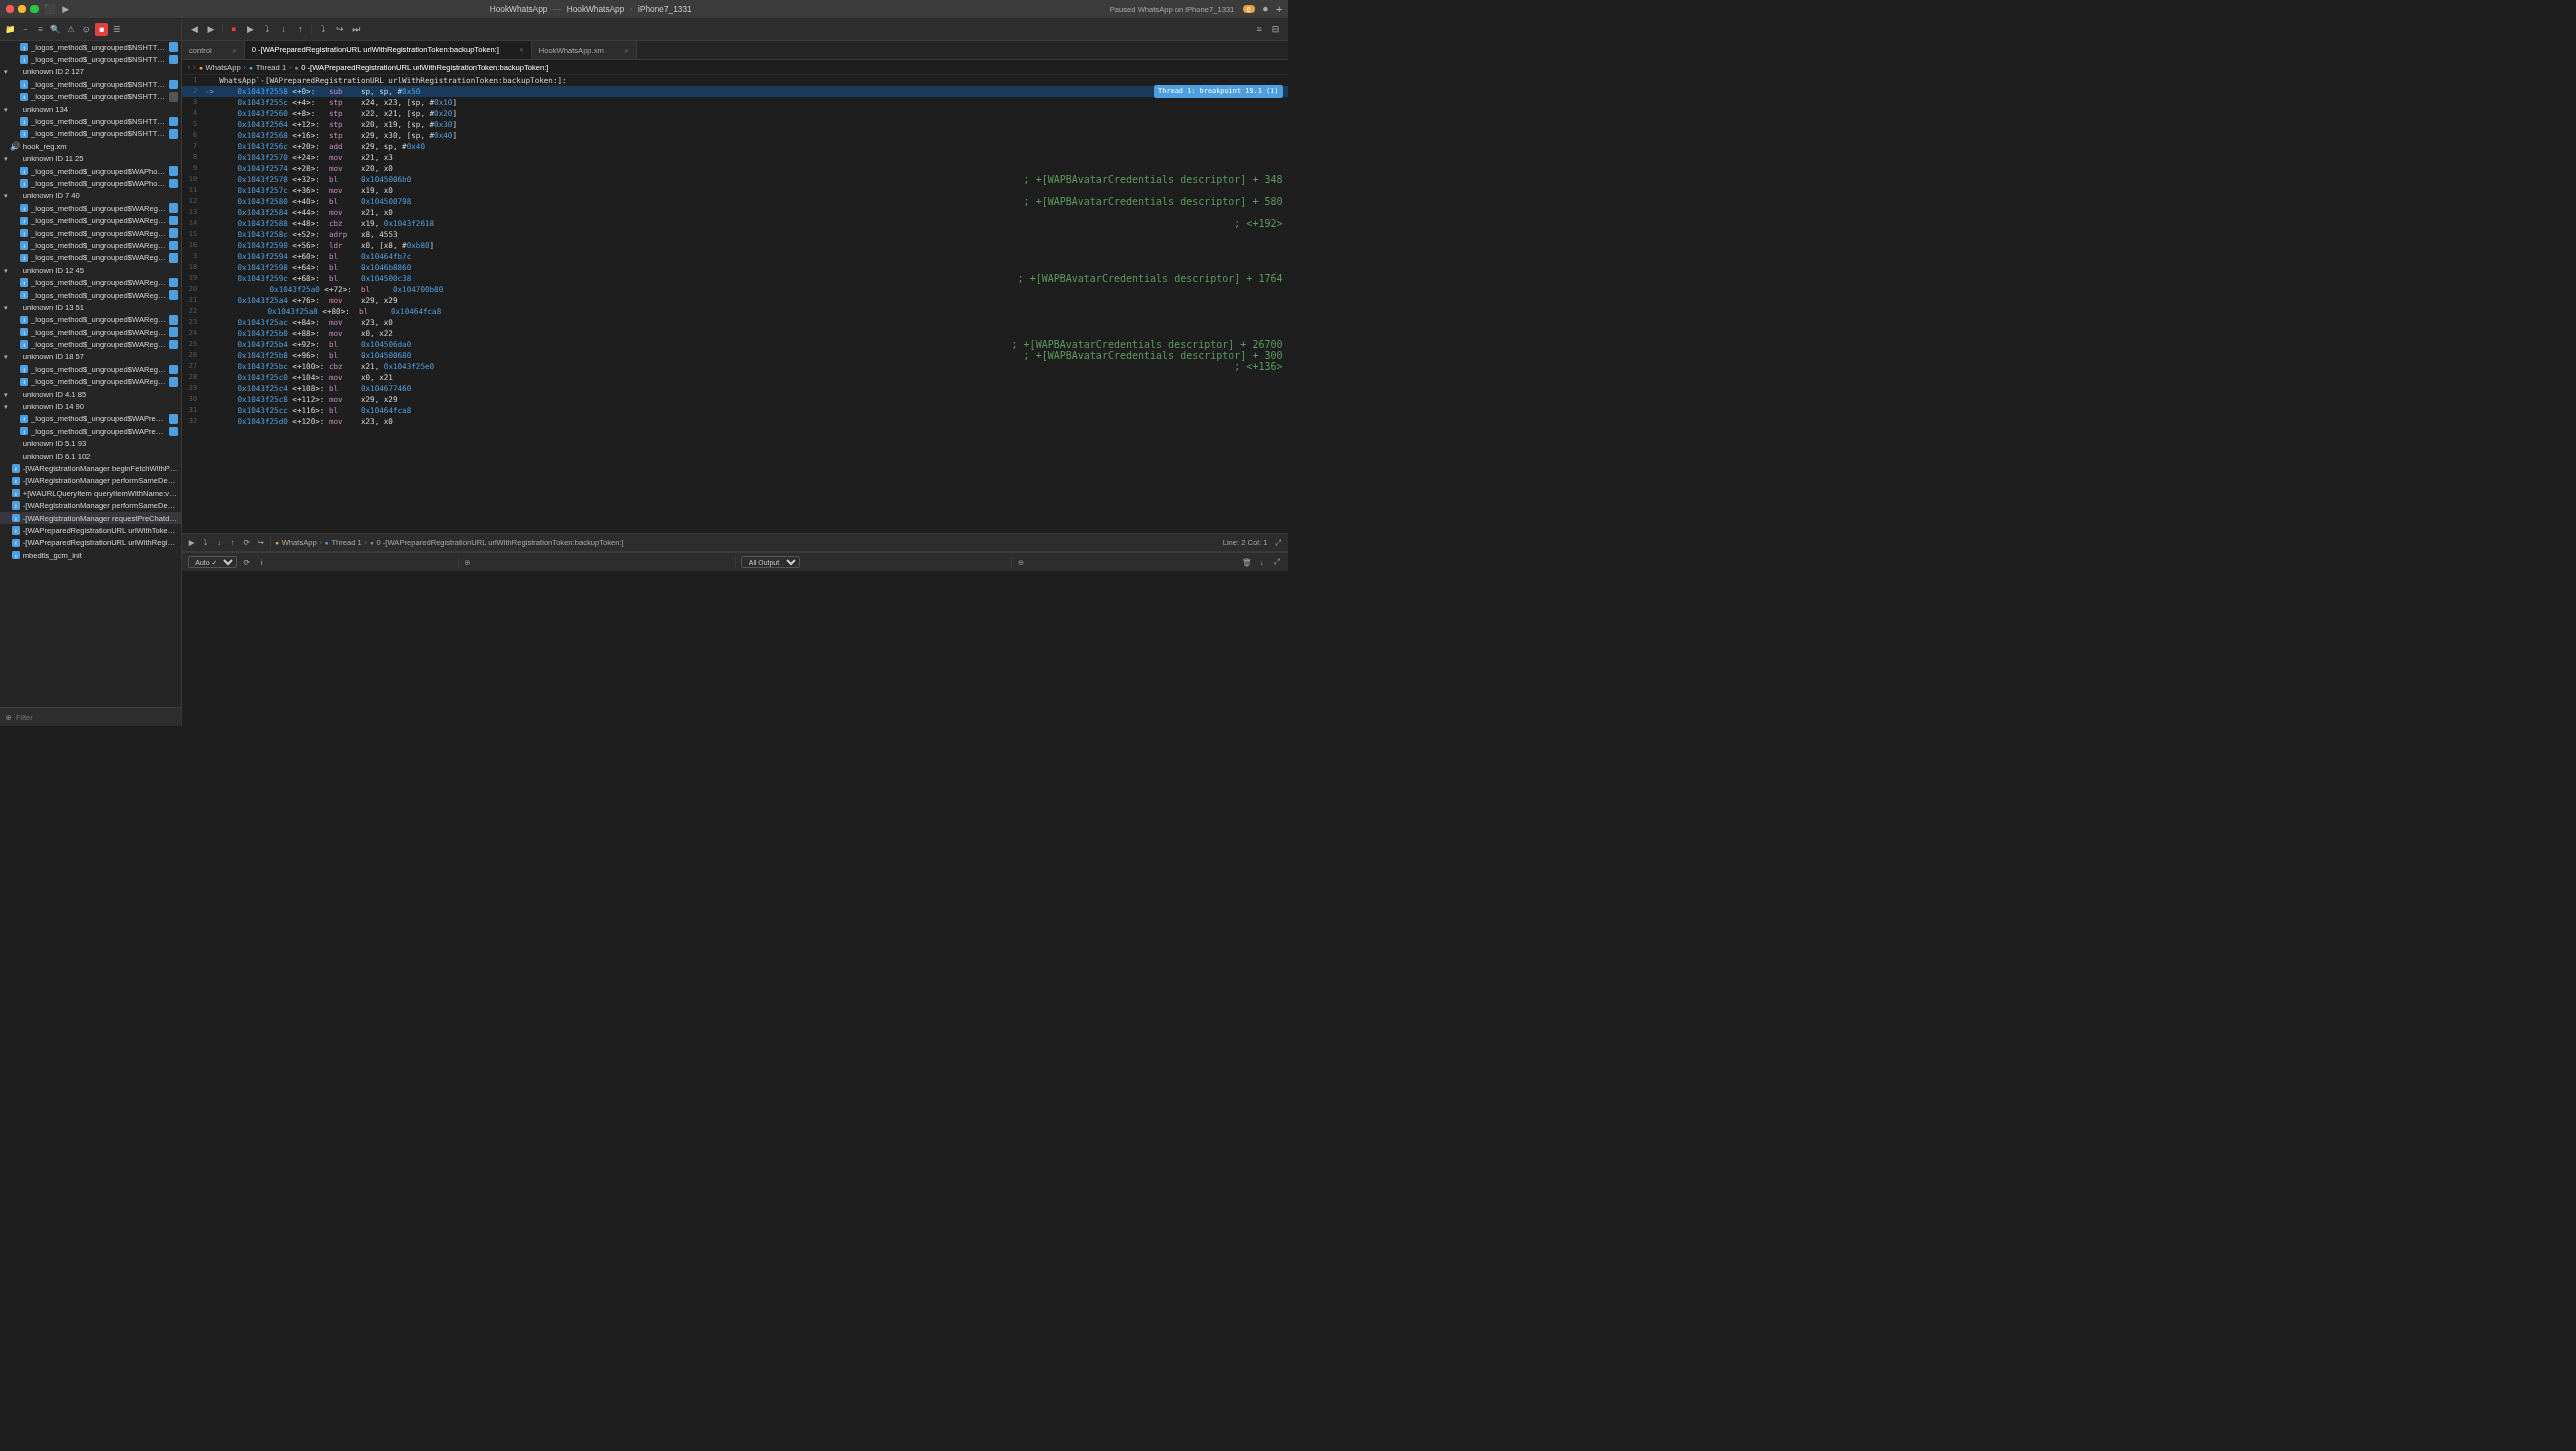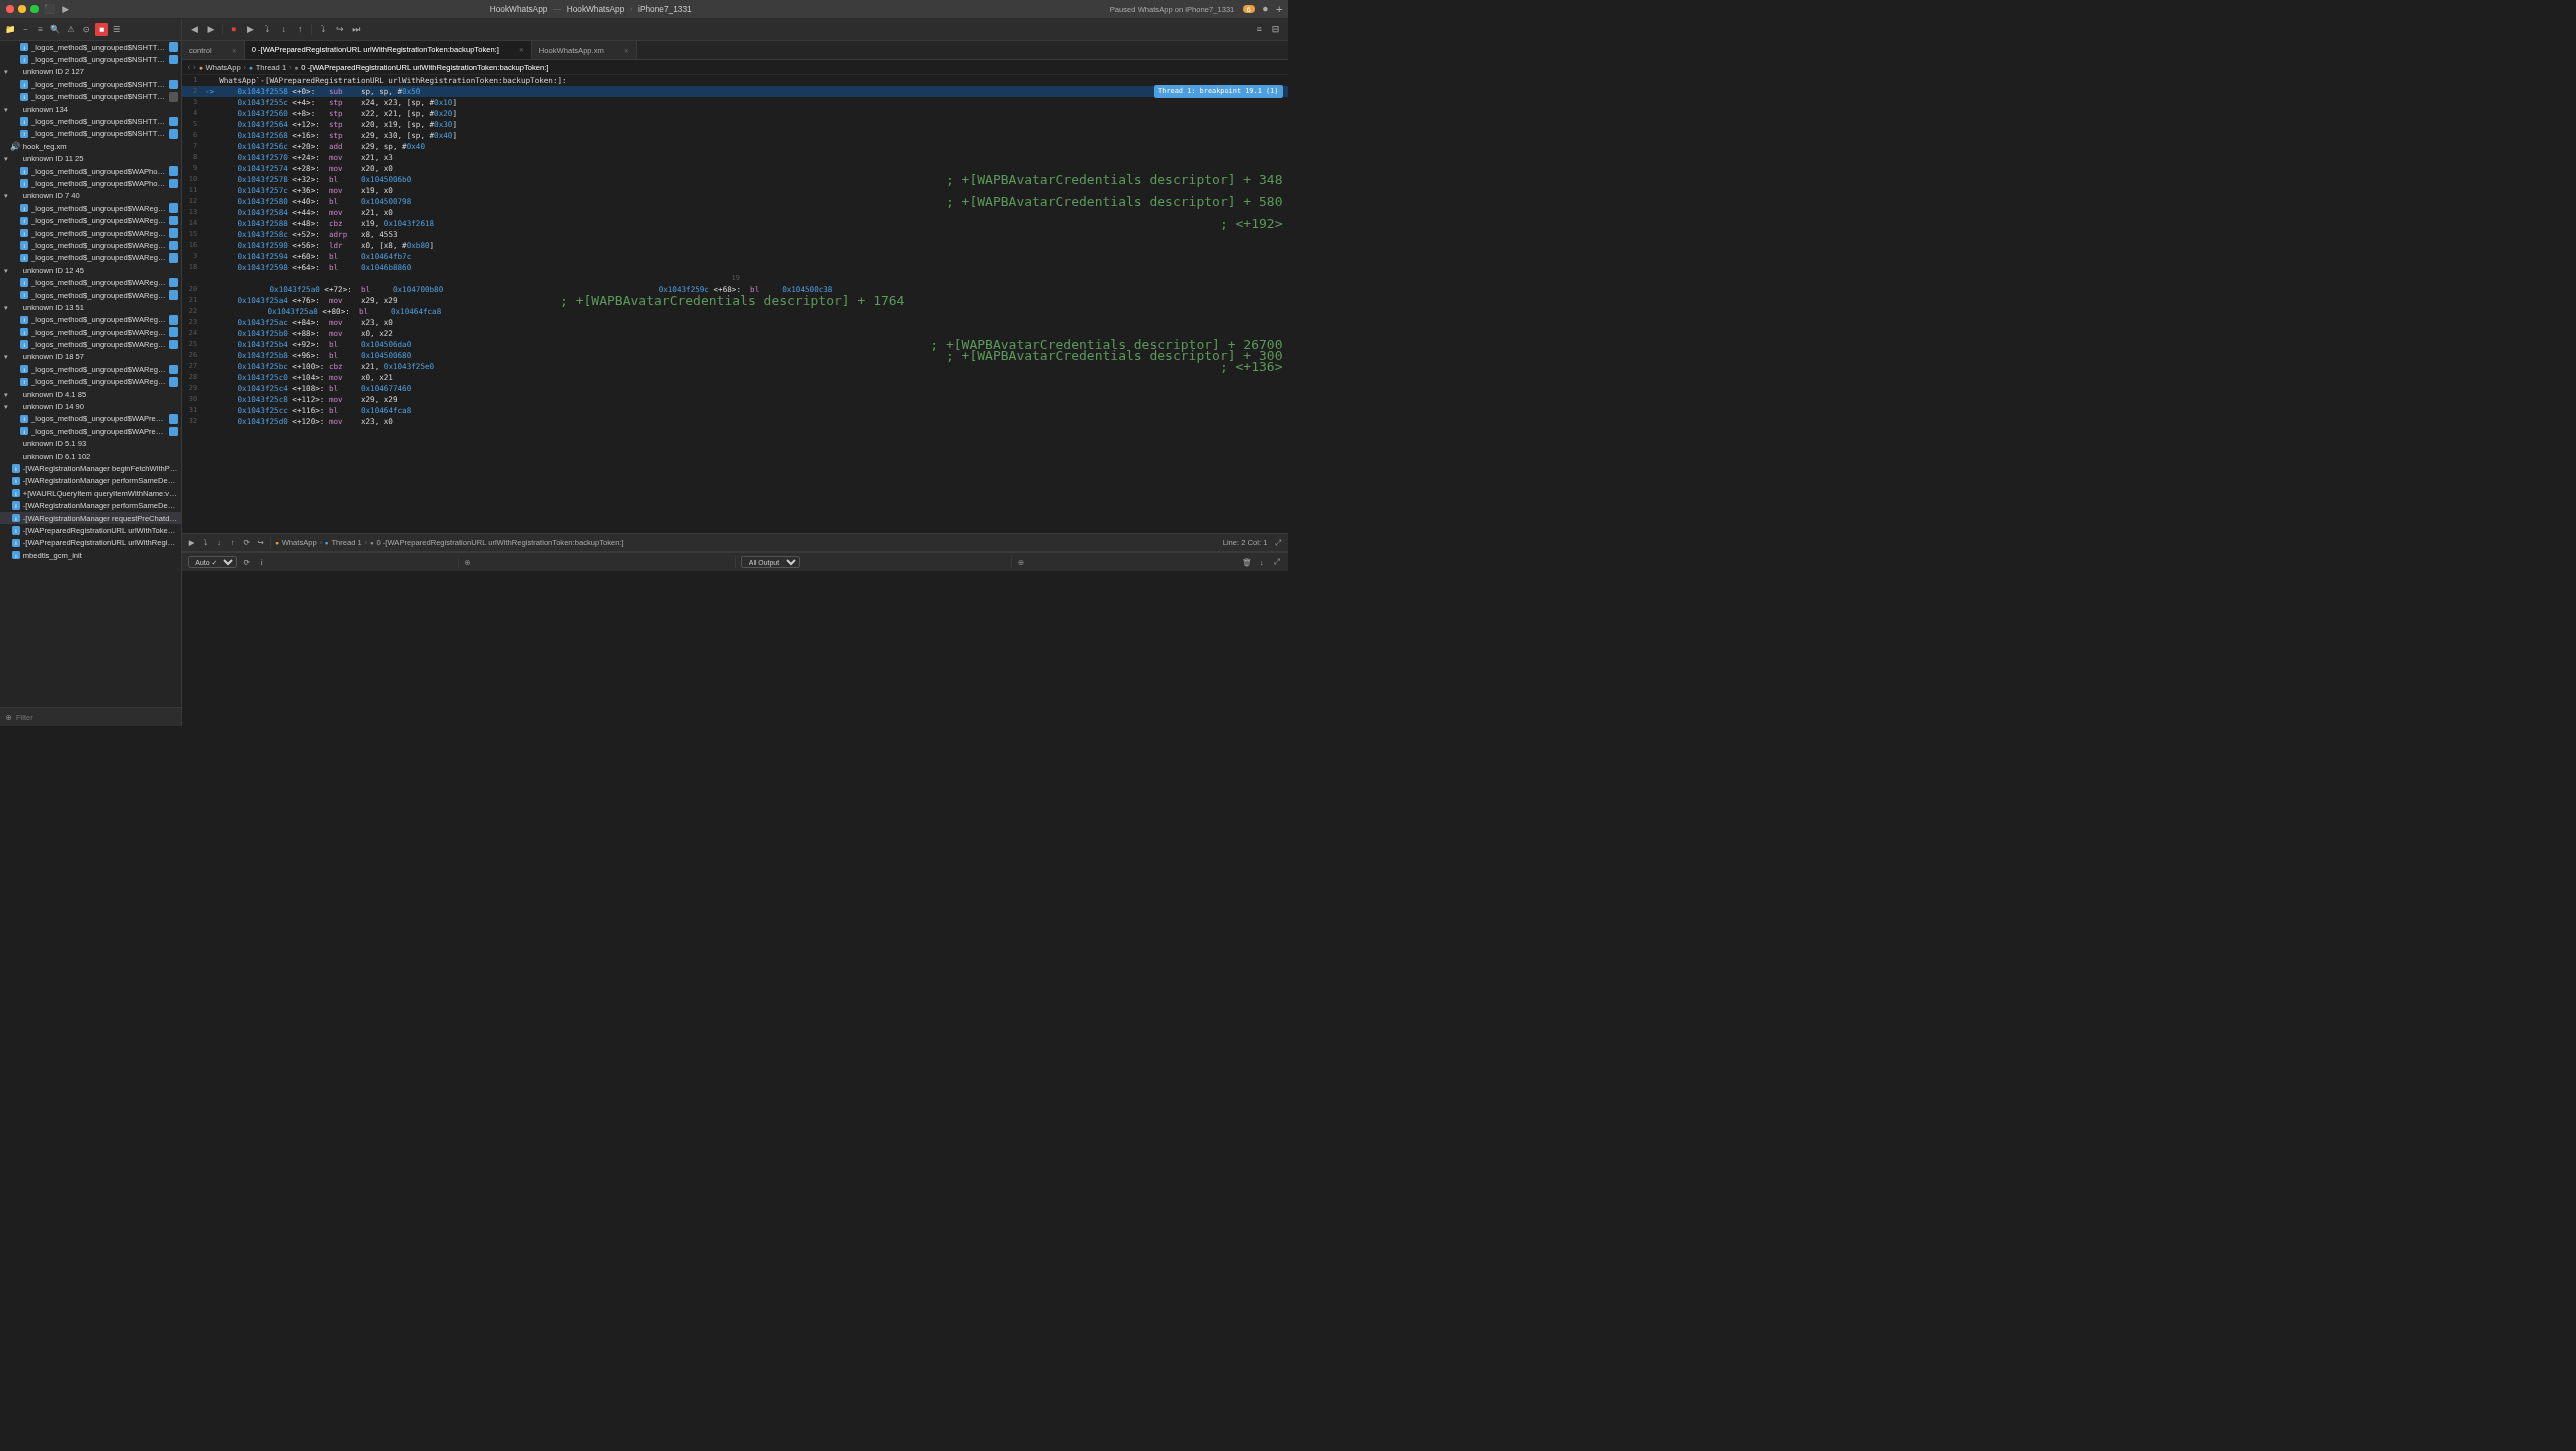--- a/index.html
+++ b/index.html
@@ -242,21 +242,21 @@
     }
     .line-code {
       flex: 1;
       padding-left: 2.8px;
       white-space: pre;
       color: #d4d4d4;
     }
     .line-annotation {
       padding-right: 5.5px;
       color: #5a9a5a;
-      font-size: 13px;
+      font-size: 10px;
       white-space: nowrap;
     }
     .breakpoint-badge {
       position: absolute;
       right: 5.5px;
       background: #4e9fe0;
       color: white;
       padding: 0.7px 4.1px;
       border-radius: 2.1px;
       font-size: 6.9px;
@@ -878,21 +878,21 @@
         <div class="code-row" style="position: relative;">
           <span class="line-num">3</span>
           <span class="line-arrow"></span>
           <span class="line-code">    <span class="c-addr">0x1043f2594</span> &lt;+60&gt;:  <span class="c-mnem">bl</span>     <span class="c-addr">0x10464fb7c</span></span>
         </div>
         <div class="code-row" style="position: relative;">
           <span class="line-num">18</span>
           <span class="line-arrow"></span>
           <span class="line-code">    <span class="c-addr">0x1043f2598</span> &lt;+64&gt;:  <span class="c-mnem">bl</span>     <span class="c-addr">0x1046b8860</span></span>
         </div>
-        <div class="code-row" style="position: relative; flex-direction: column;">
+        <div class="code-row" style="position: relative;">
           <span class="line-num">19</span>
           <span class="line-arrow"></span>
           <span class="line-code">    <span class="c-addr">0x1043f259c</span> &lt;+68&gt;:  <span class="c-mnem">bl</span>     <span class="c-addr">0x104500c38</span></span>
           <span class="line-annotation">; +[WAPBAvatarCredentials descriptor] + 1764</span>
         </div>
         <div class="code-row" style="position: relative; gap: 16px;">
           <span class="line-num">20</span>
           <span class="line-arrow"></span>
           <span class="line-code">    <span class="c-addr">0x1043f25a0</span> &lt;+72&gt;:  <span class="c-mnem">bl</span>     <span class="c-addr">0x104700b80</span></span>
         </div>

